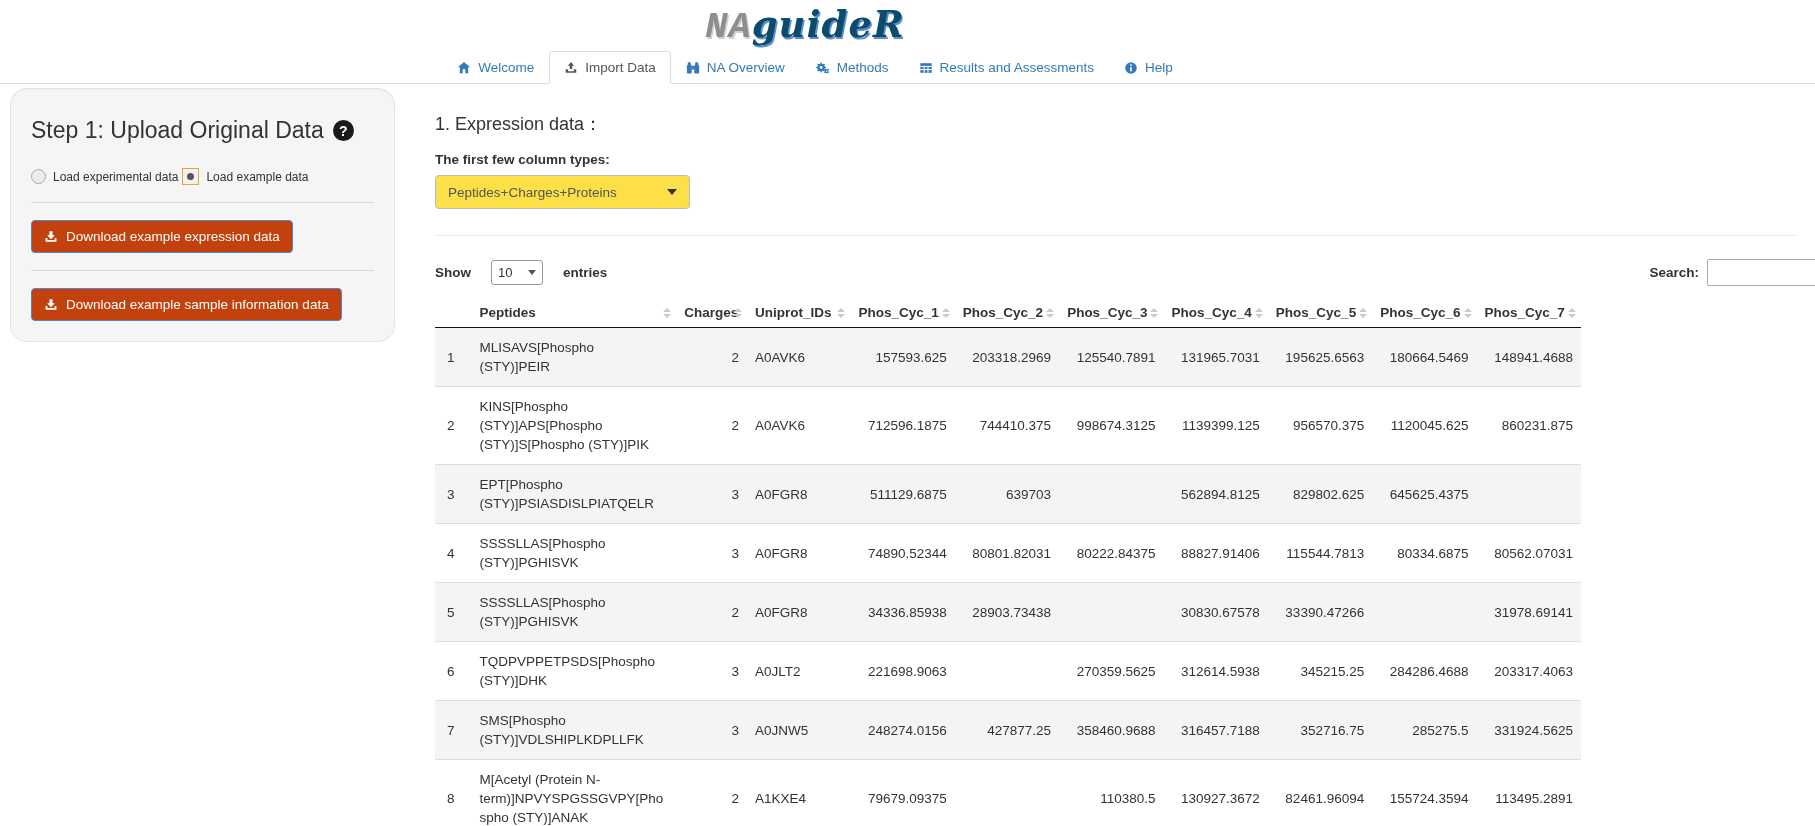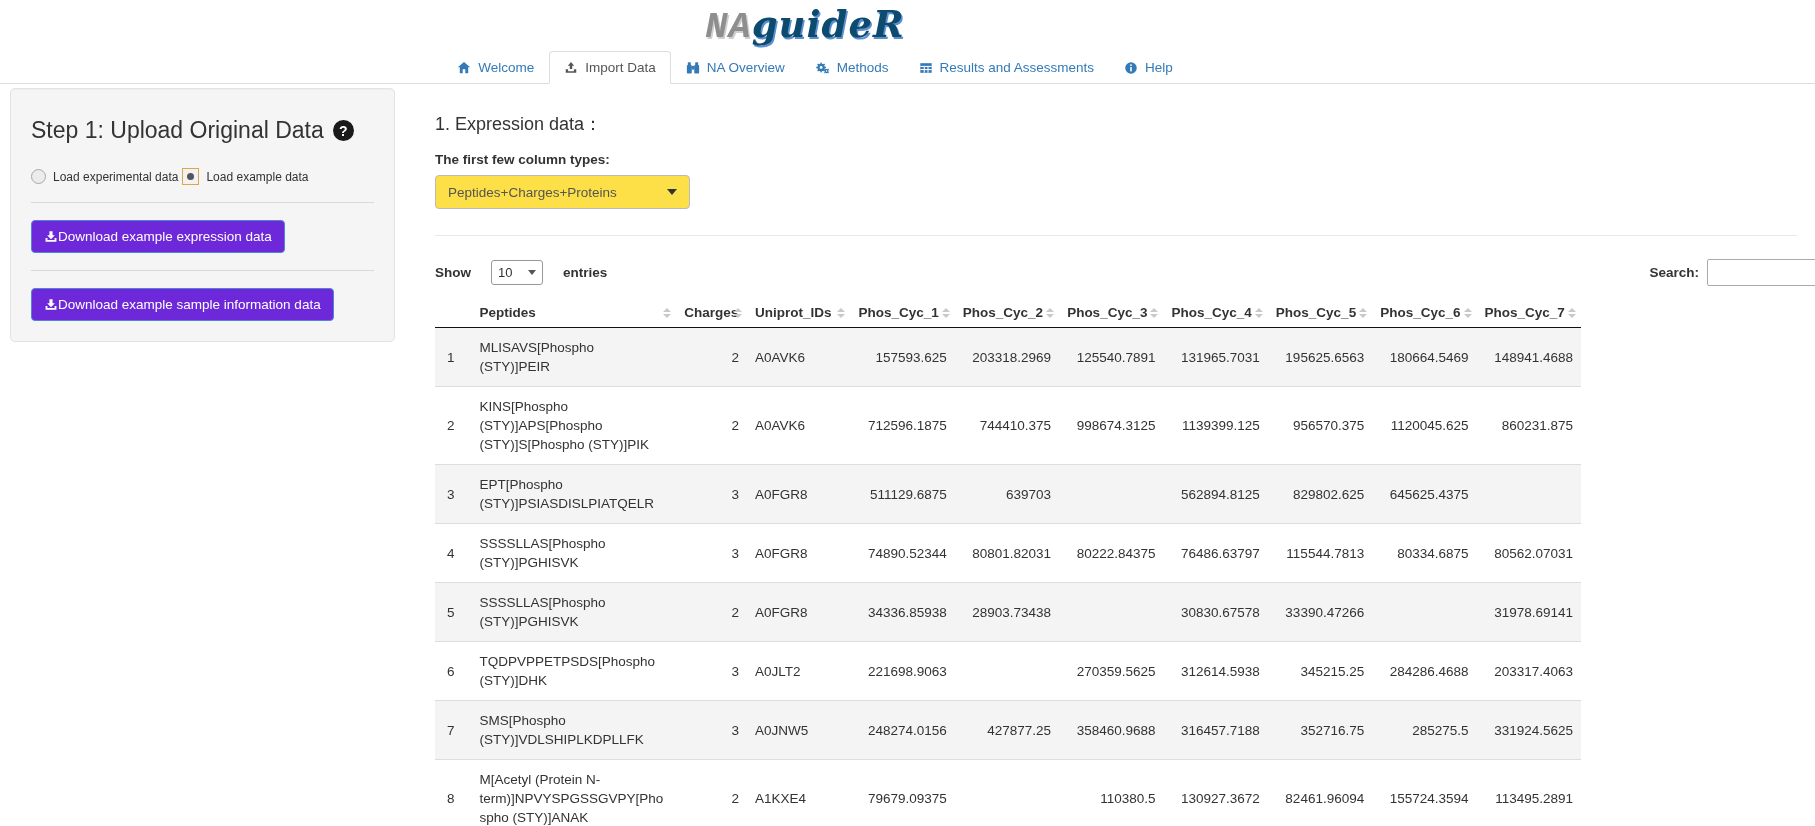--- a/index.html
+++ b/index.html
@@ -14,30 +14,30 @@
 
   
   .nav-row{position:absolute;top:50px;left:0;width:1815px;height:34px;}
   .nav-border{position:absolute;left:0;bottom:0;width:1815px;height:1px;background:#ddd;}
   .nav-inner{position:relative;width:1630px;display:flex;justify-content:center;align-items:center;height:34px;}
   .tab{display:flex;align-items:center;gap:7px;padding:8px 14px;font-size:13.5px;color:#337ab7;text-decoration:none;border:1px solid transparent;border-radius:4px 4px 0 0;margin-bottom:-1px;cursor:pointer;background:transparent;position:relative;z-index:2;}
   .tab.active{background:#fff;border-color:#ddd;border-bottom-color:#fff;color:#555;}
   .tab svg{display:block;}
 
   
-  .well{position:absolute;left:10px;top:88px;width:343px;background:#f5f5f5;border:1px solid #e3e3e3;border-radius:5px;padding:20px;box-shadow:inset 0 1px 1px rgba(0,0,0,.03);}
+  .well{position:absolute;left:10px;top:88px;width:343px;background:#f5f5f5;border:1px solid #e3e3e3;border-radius:17px;padding:20px;box-shadow:inset 0 1px 1px rgba(0,0,0,.03);}
   .well h3{font-size:23px;font-weight:400;color:#333;margin:8px 0 24px;display:flex;align-items:center;gap:9px;}
   .q-icon{width:21px;height:21px;border-radius:50%;background:#1a1a1a;color:#fff;font-size:14px;font-weight:700;display:inline-flex;align-items:center;justify-content:center;flex:0 0 auto;}
   .radio-row{display:flex;align-items:center;gap:4px;font-size:12px;color:#333;margin:4px 0 2px;text-align:right;}
   .radio{display:flex;align-items:center;gap:7px;}
   .rb{width:13px;height:13px;border-radius:50%;border:1px solid #a8a8a8;background:#ececec;flex:0 0 auto;}
   .rb-sel{width:15px;height:15px;border:1px solid #dfa648;background:#f2f2f2;display:flex;align-items:center;justify-content:center;flex:0 0 auto;}
   .rb-dot{width:7px;height:7px;border-radius:50%;background:#555;}
   hr.side{border:0;border-top:1px solid #d9d9d9;margin:17px 0;}
-  .btn-dl{display:inline-flex;align-items:center;background:#6d28d9;color:#fff;font-size:13.5px;padding:8px 12px;border-radius:4px;border:1px solid #4f84d8;cursor:pointer;}
+  .btn-dl{display:inline-flex;align-items:center;gap:8px;background:#c2410c;color:#fff;font-size:13.5px;padding:8px 12px;border-radius:4px;border:1px solid #4f84d8;cursor:pointer;}
   .btn-dl svg{display:block;}
 
   
   .main{position:absolute;left:420px;top:96px;width:1395px;}
   .section-title{font-size:18px;font-weight:400;color:#333;margin:16px 0 16px 15px;}
   .col-types-label{font-size:13.5px;font-weight:700;color:#333;margin:0 0 8px 15px;}
   .select-box{margin-left:15px;width:255px;height:34px;box-sizing:border-box;border:1px solid #bbb;border-radius:4px;display:flex;align-items:center;justify-content:space-between;padding:0 12px;color:#555;font-size:13.5px;background:#fde047;cursor:pointer;}
   .caret-down{width:0;height:0;border-left:5px solid transparent;border-right:5px solid transparent;border-top:6px solid #333;}
   .main-divider{border:0;border-top:1px solid #e8e8e8;margin:26px 0 0 15px;width:1362px;}
 
@@ -319,21 +319,21 @@
               <td class="num"></td>
             </tr>
             <tr>
               <td class="rownum">4</td>
               <td class="">SSSSLLAS[Phospho (STY)]PGHISVK</td>
               <td class="num">3</td>
               <td class="">A0FGR8</td>
               <td class="num">74890.52344</td>
               <td class="num">80801.82031</td>
               <td class="num">80222.84375</td>
-              <td class="num">76486.63797</td>
+              <td class="num">88827.91406</td>
               <td class="num">115544.7813</td>
               <td class="num">80334.6875</td>
               <td class="num">80562.07031</td>
             </tr>
             <tr>
               <td class="rownum">5</td>
               <td class="">SSSSLLAS[Phospho (STY)]PGHISVK</td>
               <td class="num">2</td>
               <td class="">A0FGR8</td>
               <td class="num">34336.85938</td>

